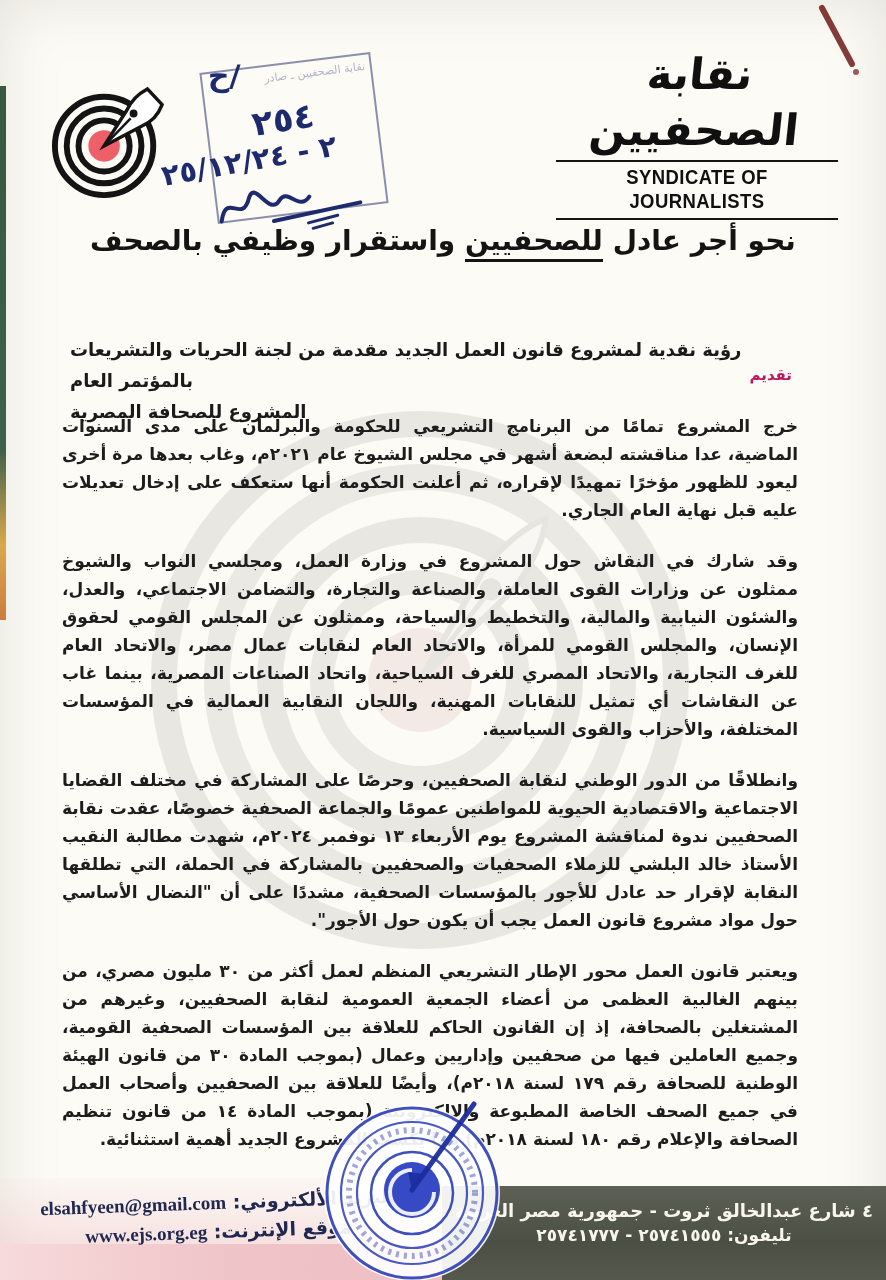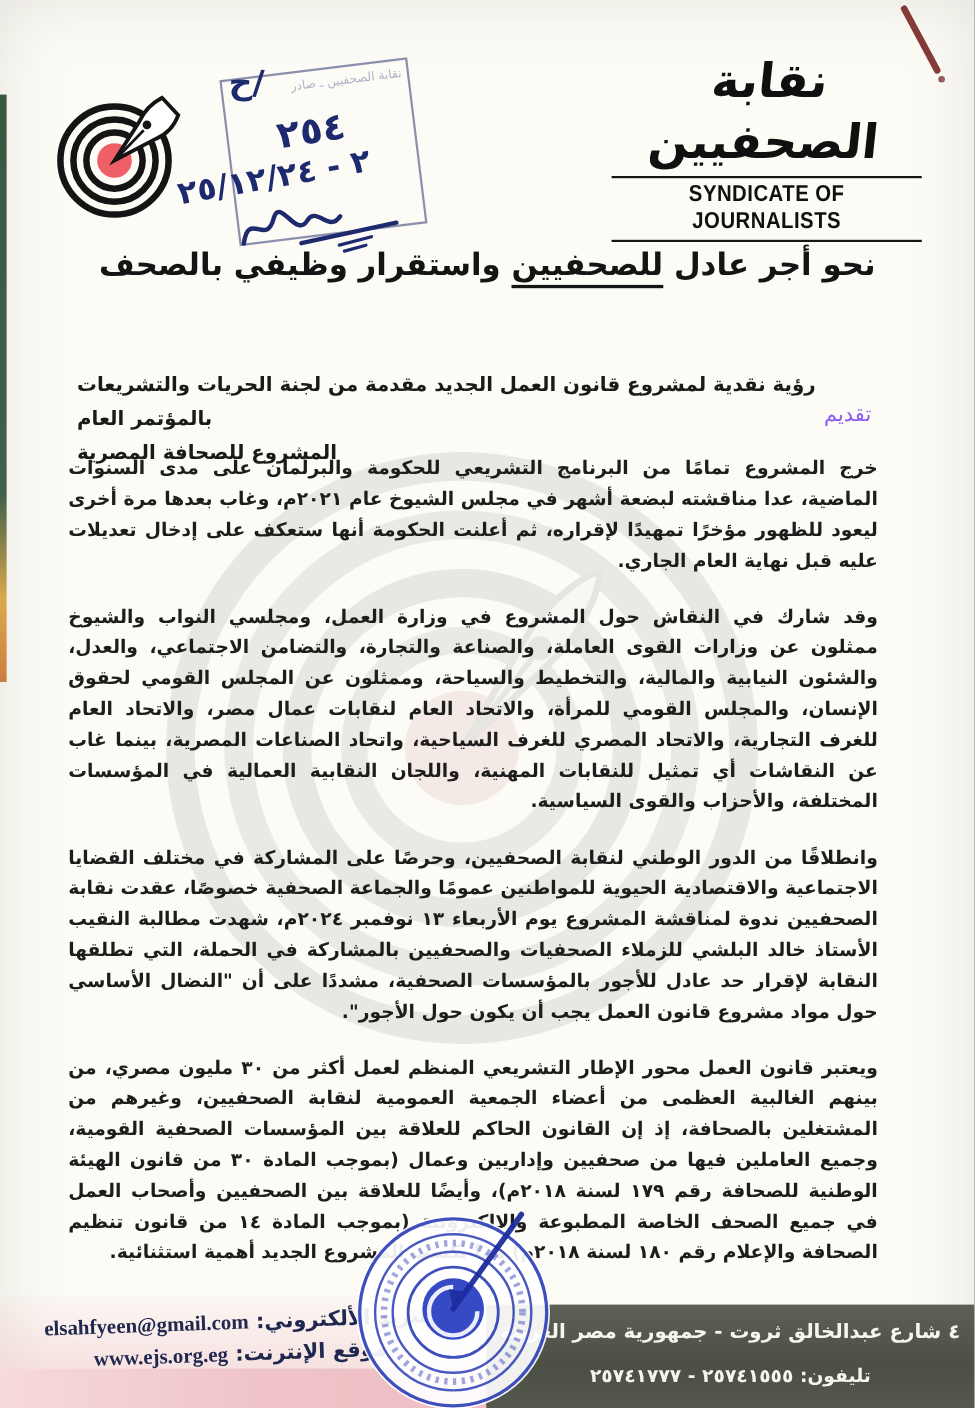--- a/index.html
+++ b/index.html
@@ -31,30 +31,30 @@
   .hw-sign{position:absolute;top:104px;left:-8px;width:160px;height:64px;}
   
   .watermark{position:absolute;left:120px;top:380px;width:600px;height:600px;opacity:.5;pointer-events:none;}
   
   .title{position:absolute;top:224px;left:0;right:0;text-align:center;direction:rtl;
     font-size:28px;font-weight:bold;color:#141414;letter-spacing:0;}
   .title .u{border-bottom:3px solid #141414;padding-bottom:2px;}
   .subtitle{position:absolute;top:292px;left:70px;right:70px;text-align:left;direction:rtl;
     font-size:18px;font-weight:bold;color:#1a1a1a;line-height:31px;margin-top:42px;}
   .intro-heading{position:absolute;top:366px;right:94px;direction:rtl;
-    font-size:19px;font-weight:normal;color:#8b5cf6;}
+    font-size:15px;font-weight:bold;color:#be185d;}
   .body-text{position:absolute;top:412px;right:88px;left:62px;direction:rtl;text-align:justify;
     font-size:17px;line-height:28px;font-weight:bold;color:#1d1d1d;z-index:2;}
   .body-text p{margin:0 0 23px 0;}
   
   .footer-dark{position:absolute;left:442px;right:0;top:1186px;bottom:0;z-index:1;
     background:linear-gradient(180deg,#5d6054 0%,#4c4f43 60%,#55584c 100%);
     direction:rtl;text-align:center;color:#f7f5ec;padding-top:14px;box-sizing:border-box;}
   .footer-dark .addr{font-size:18px;font-weight:bold;}
-  .footer-dark .tel{font-size:17px;font-weight:bold;margin-top:20px;}
+  .footer-dark .tel{font-size:17px;font-weight:bold;margin-top:4px;}
   .footer-pink{position:absolute;left:0;width:442px;top:1244px;bottom:0;z-index:1;
     background:linear-gradient(90deg,#f7dadb 0%,#efc3c7 55%,#eebfc4 100%);}
   .contact-wash{position:absolute;left:0;width:442px;top:1178px;height:66px;z-index:1;
     background:linear-gradient(180deg,rgba(247,224,224,.15),rgba(243,206,209,.55));}
   .contact{position:absolute;left:14px;width:408px;top:1188px;z-index:2;direction:rtl;text-align:center;
     color:#20284f;font-weight:bold;font-size:19px;line-height:28px;transform:rotate(-2deg);}
   .contact .lat{direction:ltr;unicode-bidi:embed;font-family:"Liberation Serif","DejaVu Serif",serif;}
   
   .blue-stamp{position:absolute;left:312px;top:1098px;width:200px;height:182px;z-index:4;}
 </style>

